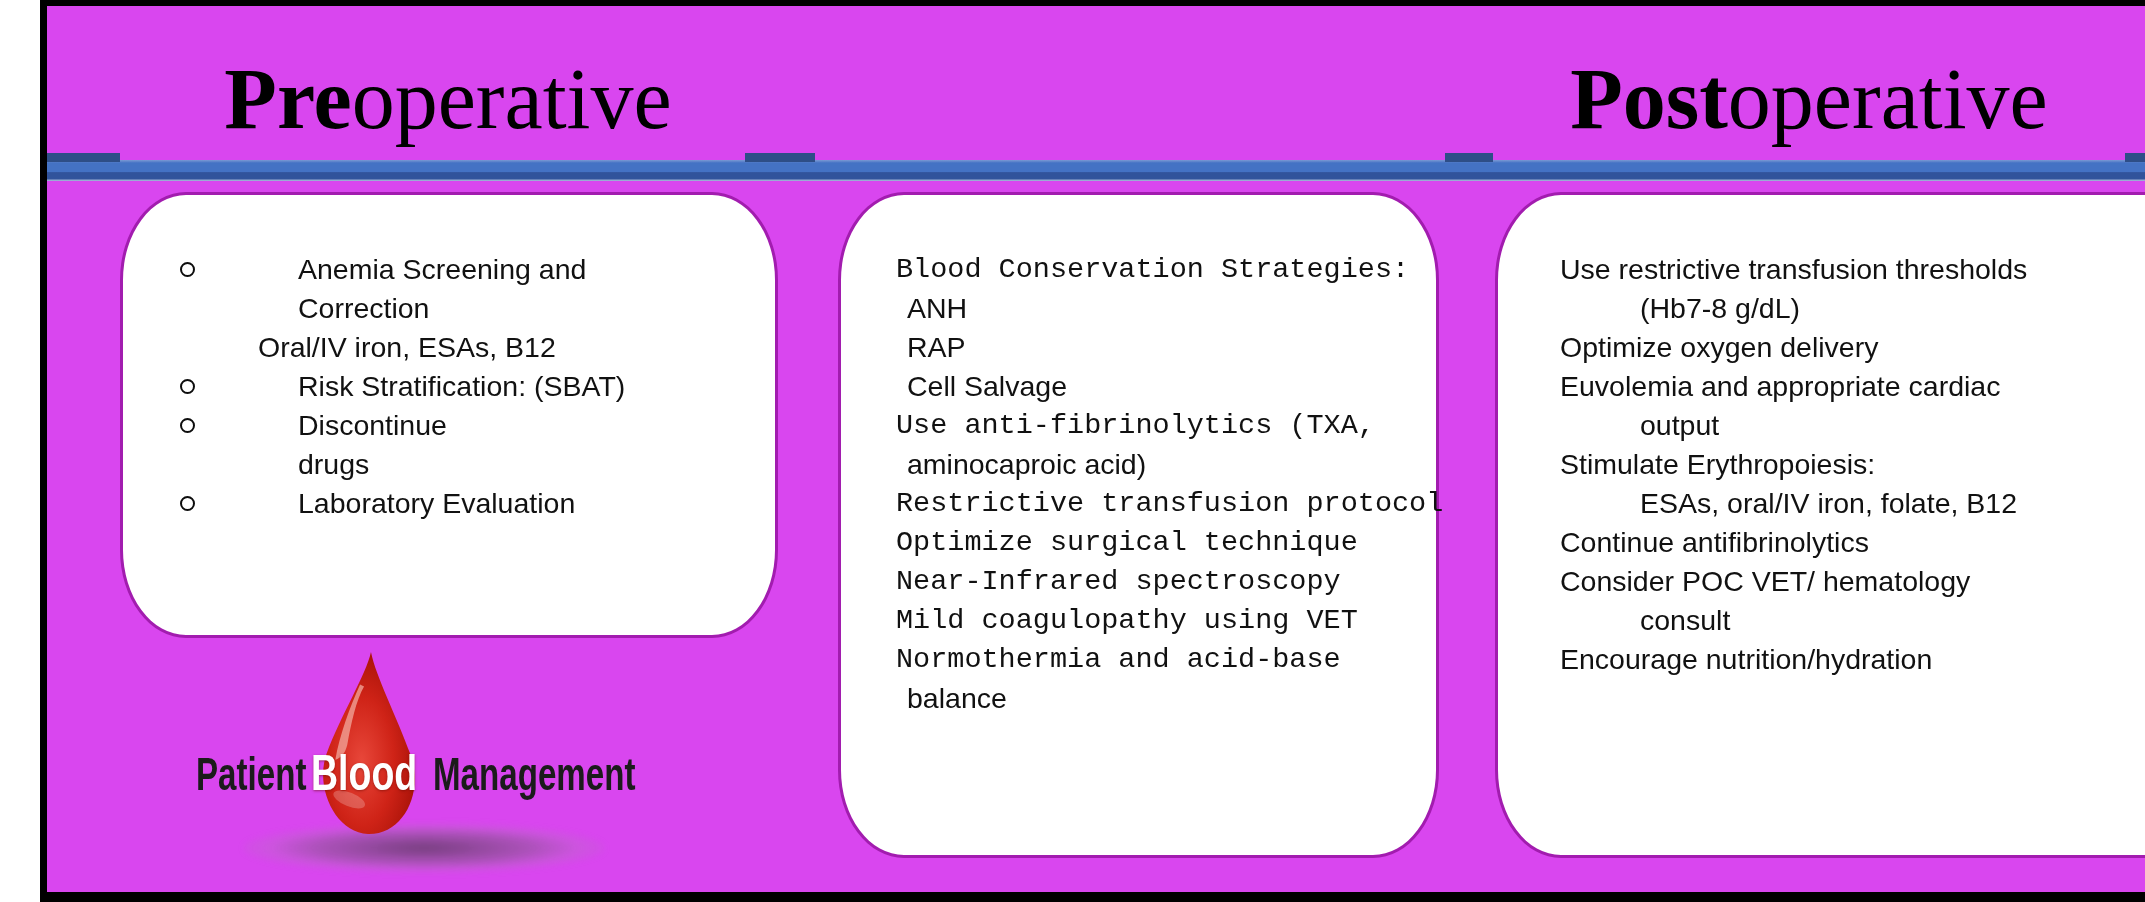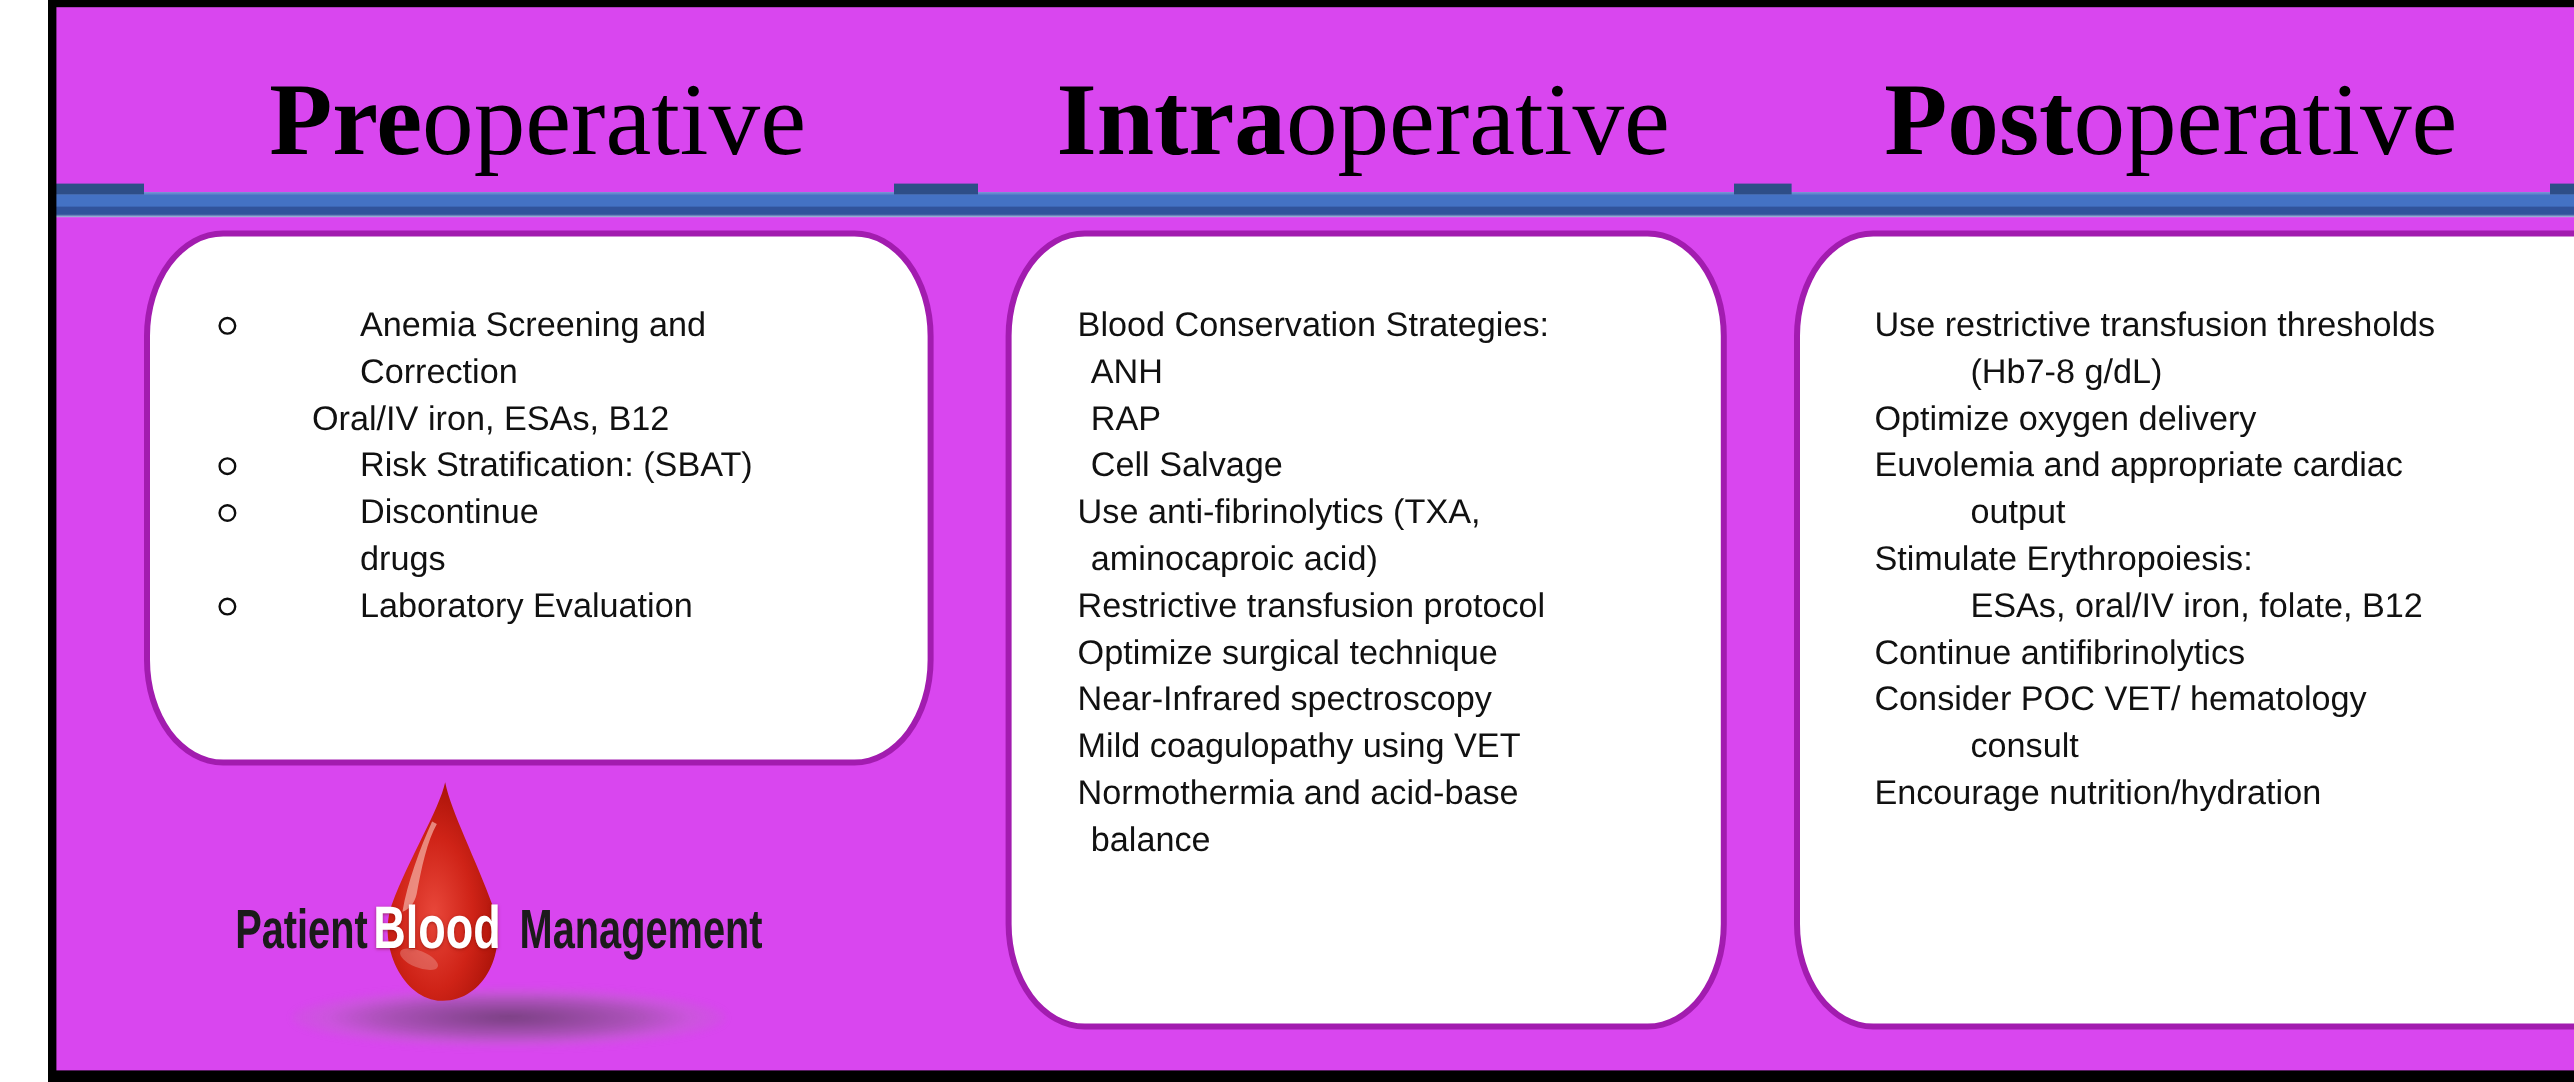--- a/index.html
+++ b/index.html
@@ -31,21 +31,21 @@
       var(--bar_deep) 60%, var(--bar_deep) 88%, var(--bar_light_edge) 100%);
   }
   .notch{position:absolute;top:153px;height:9px;background:var(--bar_notch);z-index:4;}
   .notch-a{left:0;width:80px;}
   .notch-b{left:705px;width:70px;}
   .notch-c{left:1405px;width:48px;}
   .notch-d{left:2085px;width:60px;}
 
   
   .box{
-    position:absolute;border:5px solid #a21caf;border-radius:66px/88px;
+    position:absolute;border:3px solid #a21caf;border-radius:66px/88px;
     background:#fff;box-sizing:border-box;z-index:6;
   }
   .box-pre {left:80px; top:192px;width:658px;height:446px;}
   .box-mid {left:798px;top:192px;width:601px;height:666px;}
   .box-post{left:1455px;top:192px;width:713px;height:666px;}
 
   .list{padding-top:55px;}
   .line{
     position:relative;line-height:39px;font-size:28.5px;color:var(--text);
     white-space:nowrap;
@@ -54,21 +54,21 @@
   
   .list-pre .l-bullet .txt,
   .list-pre .l-cont .txt{margin-left:175px;}
   .list-pre .l-sub .txt{margin-left:135px;}
   .bullet-circle{
     position:absolute;left:57px;top:12px;width:15px;height:15px;
     border:2px solid #0d0d0d;border-radius:50%;box-sizing:border-box;
     background:transparent;
   }
   
-  .list-mid .l-0{padding-left:55px;}
+  .list-mid .l-0{padding-left:55px;font-family:Liberation Mono, monospace;}
   .list-mid .l-1{padding-left:66px;}
   
   .list-post .l-0{padding-left:62px;}
   .list-post .l-1{padding-left:142px;}
 
   
   .logo-shadow{
     position:absolute;left:203px;top:823px;width:362px;height:50px;border-radius:50%;
     background:radial-gradient(ellipse at center,
       rgba(60,60,60,0.62) 0%, rgba(100,100,100,0.38) 42%,
@@ -85,23 +85,20 @@
            text-shadow:0 1px 3px rgba(110,10,0,0.55);transform:scaleX(.75);}
   .w-management{left:393px;font-size:46px;color:var(--logo_text);z-index:9;}
 </style>
 </head>
 <body>
 
 <div class="stage">
 
   <div class="col-header" style="left:408px">
     <span class="hdr-bold">Pre</span><span>operative</span>
-  </div>
-  <div class="col-header" style="left:1096px">
-    <span class="hdr-bold">Intra</span><span>operative</span>
   </div>
   <div class="col-header" style="left:1769px">
     <span class="hdr-bold">Post</span><span>operative</span>
   </div>
 
   <div class="blue-bar"></div>
   <div class="notch notch-a"></div>
   <div class="notch notch-b"></div>
   <div class="notch notch-c"></div>
   <div class="notch notch-d"></div>

